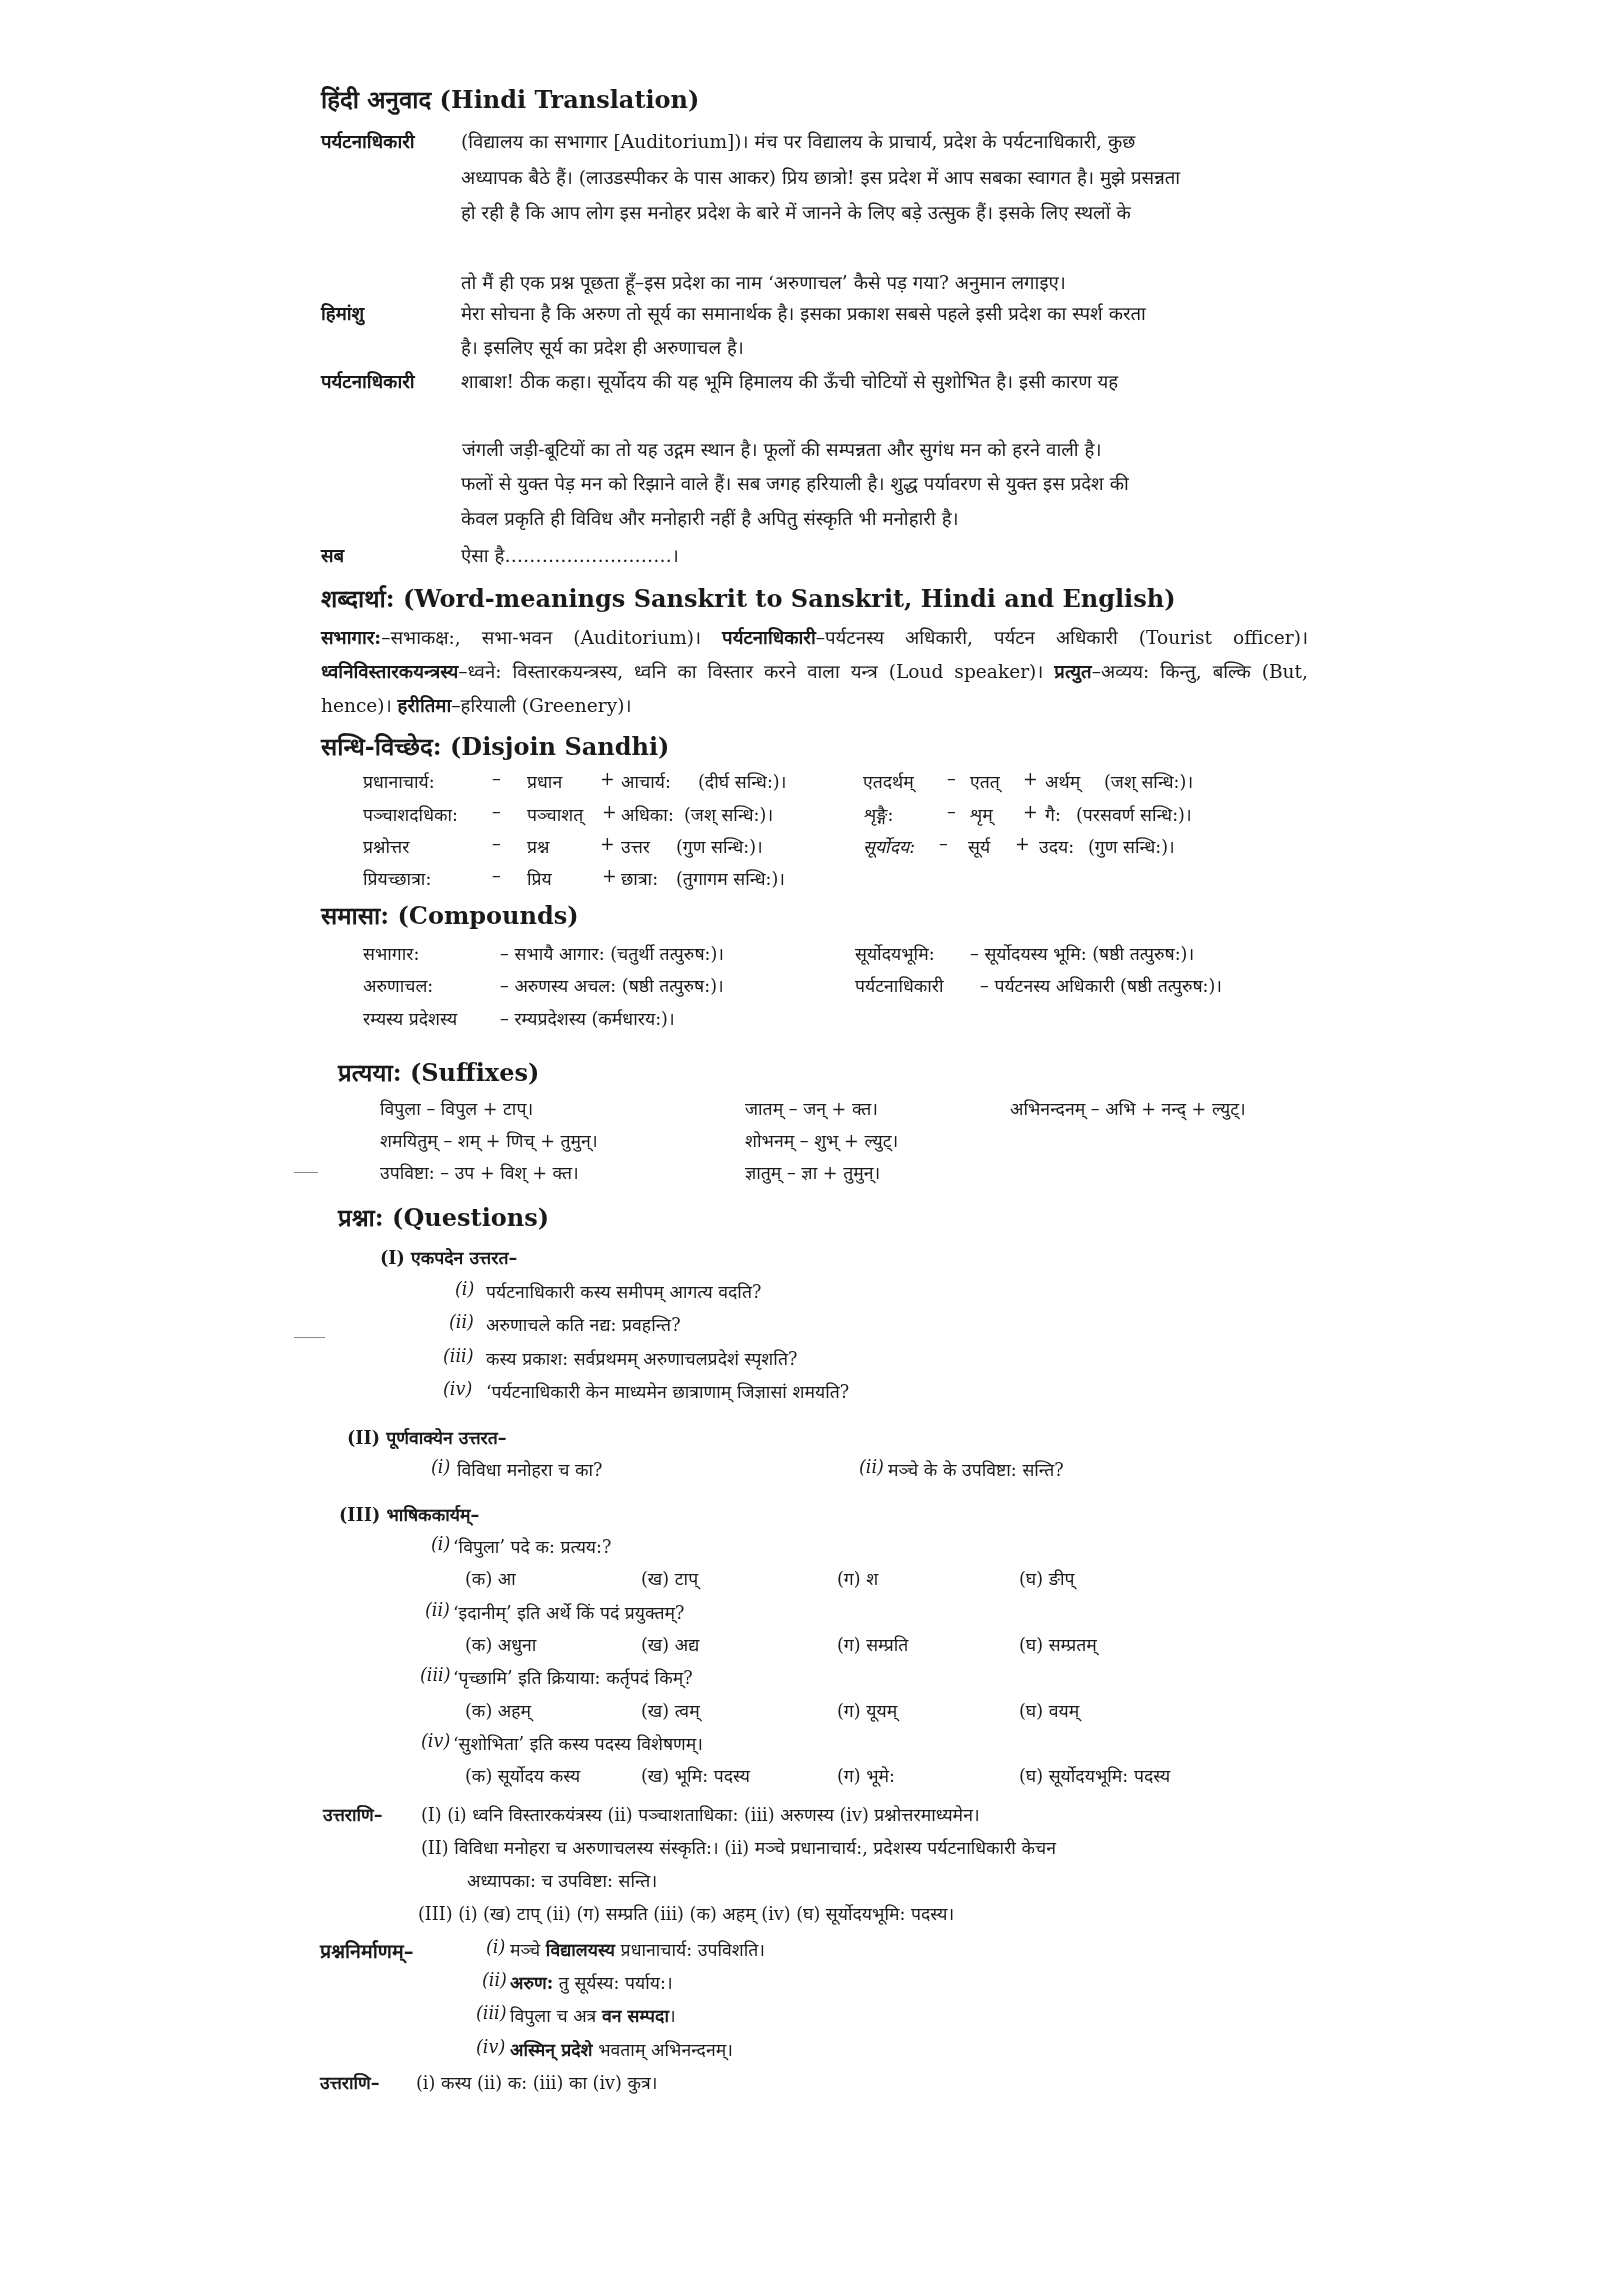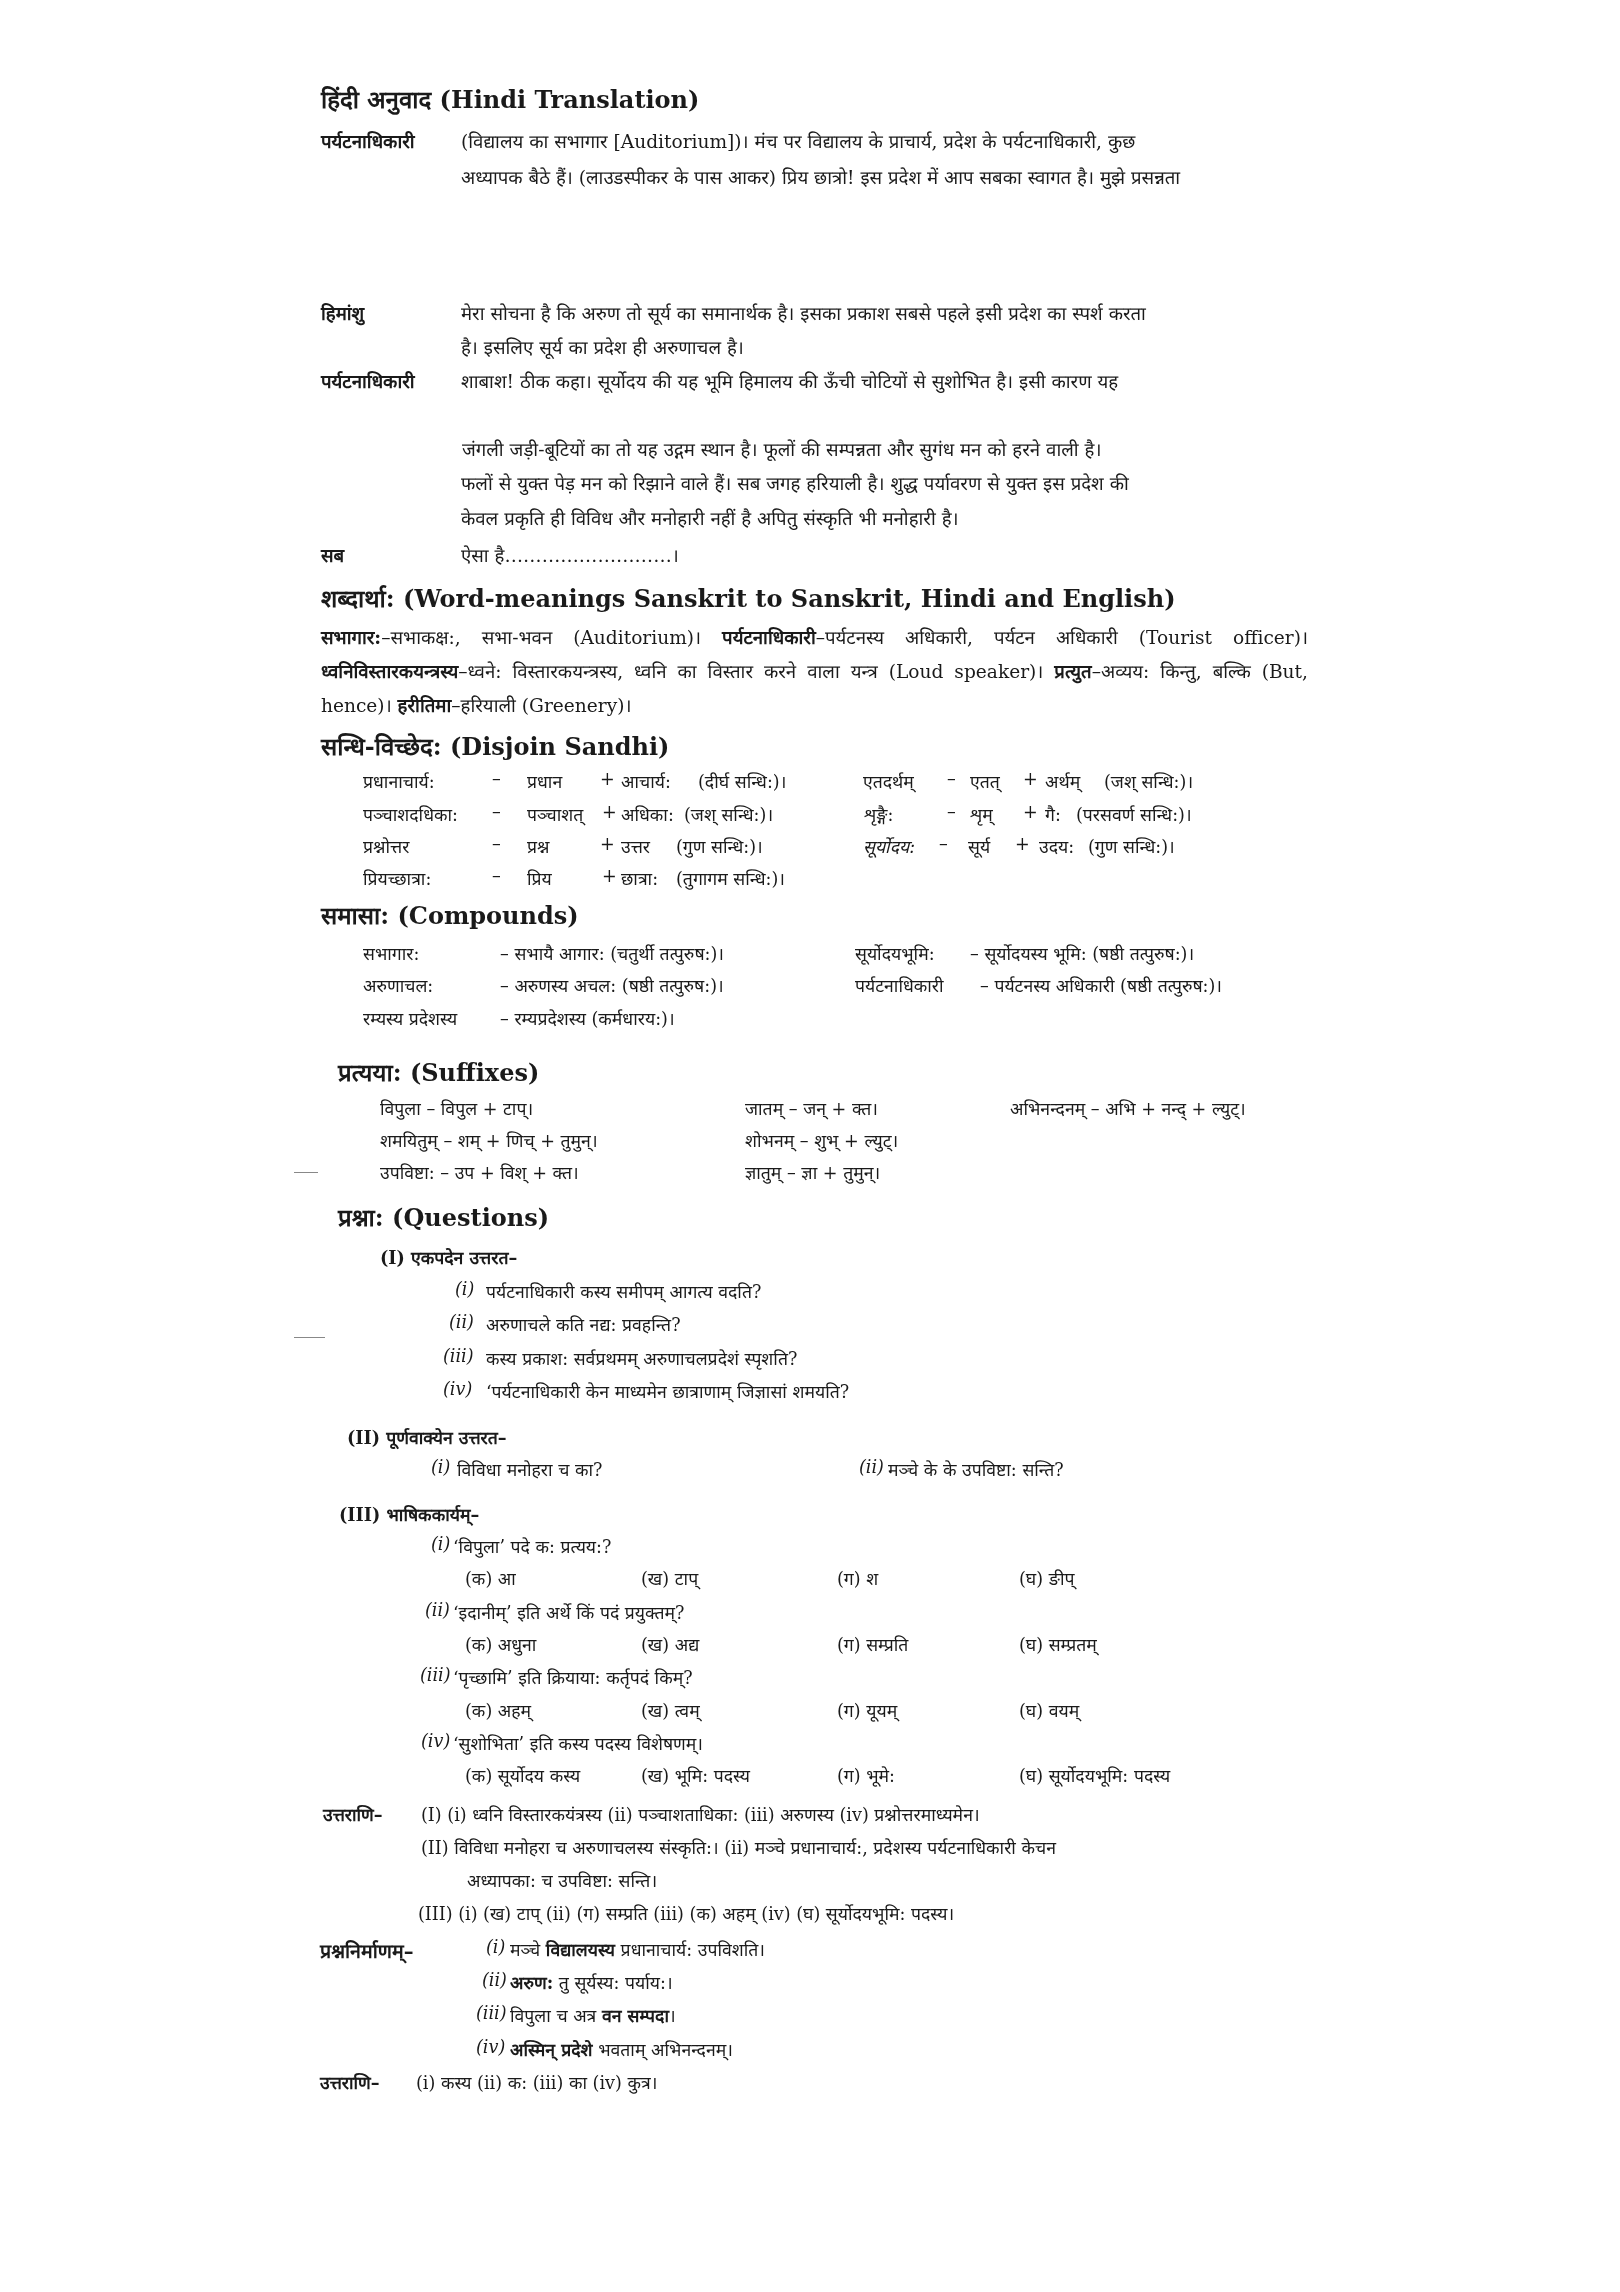--- a/index.html
+++ b/index.html
@@ -25,20 +25,22 @@
 <div class="page">
 
   <div class="abs h" style="left:321px;top:82px;">
     <span class="hdev">हिंदी अनुवाद</span>
     <span>(Hindi Translation)</span>
   </div>
 
   <div class="spk" style="top:128px;">पर्यटनाधिकारी</div>
   <div class="abs t" style="left:461px;top:128px;">(विद्यालय का सभागार [Auditorium])। मंच पर विद्यालय के प्राचार्य, प्रदेश के पर्यटनाधिकारी, कुछ</div>
   <div class="abs t" style="left:461px;top:164px;">अध्यापक बैठे हैं। (लाउडस्पीकर के पास आकर) प्रिय छात्रो! इस प्रदेश में आप सबका स्वागत है। मुझे प्रसन्नता</div>
+  <div class="abs t" style="left:461px;top:199px;">हो रही है कि आप लोग इस मनोहर प्रदेश के बारे में जानने के लिए बड़े उत्सुक हैं। इसके लिए स्थलों के</div>
+  <div class="abs t" style="left:461px;top:269px;">तो मैं ही एक प्रश्न पूछता हूँ–इस प्रदेश का नाम ‘अरुणाचल’ कैसे पड़ गया? अनुमान लगाइए।</div>
 
   <div class="spk" style="top:300px;">हिमांशु</div>
   <div class="abs t" style="left:461px;top:300px;">मेरा सोचना है कि अरुण तो सूर्य का समानार्थक है। इसका प्रकाश सबसे पहले इसी प्रदेश का स्पर्श करता</div>
   <div class="abs t" style="left:461px;top:334px;">है। इसलिए सूर्य का प्रदेश ही अरुणाचल है।</div>
 
   <div class="spk" style="top:368px;">पर्यटनाधिकारी</div>
   <div class="abs t" style="left:461px;top:368px;">शाबाश! ठीक कहा। सूर्योदय की यह भूमि हिमालय की ऊँची चोटियों से सुशोभित है। इसी कारण यह</div>
   <div class="abs t" style="left:462px;top:436px;">जंगली जड़ी-बूटियों का तो यह उद्गम स्थान है। फूलों की सम्पन्नता और सुगंध मन को हरने वाली है।</div>
   <div class="abs t" style="left:461px;top:470px;">फलों से युक्त पेड़ मन को रिझाने वाले हैं। सब जगह हरियाली है। शुद्ध पर्यावरण से युक्त इस प्रदेश की</div>
   <div class="abs t" style="left:461px;top:505px;">केवल प्रकृति ही विविध और मनोहारी नहीं है अपितु संस्कृति भी मनोहारी है।</div>

